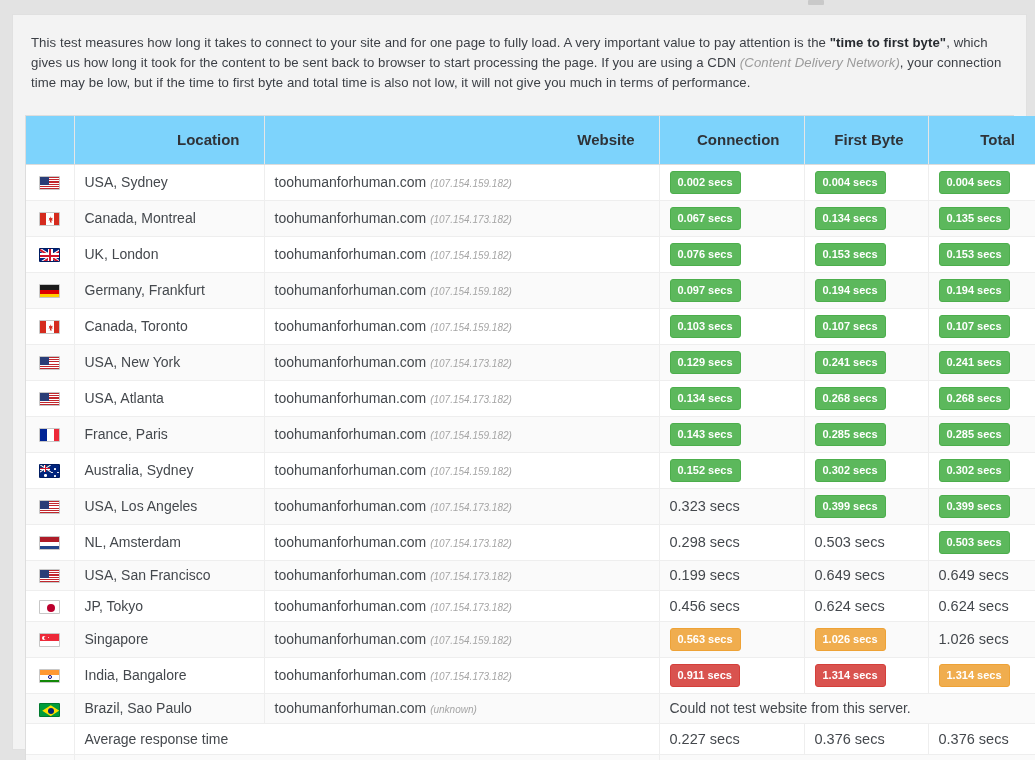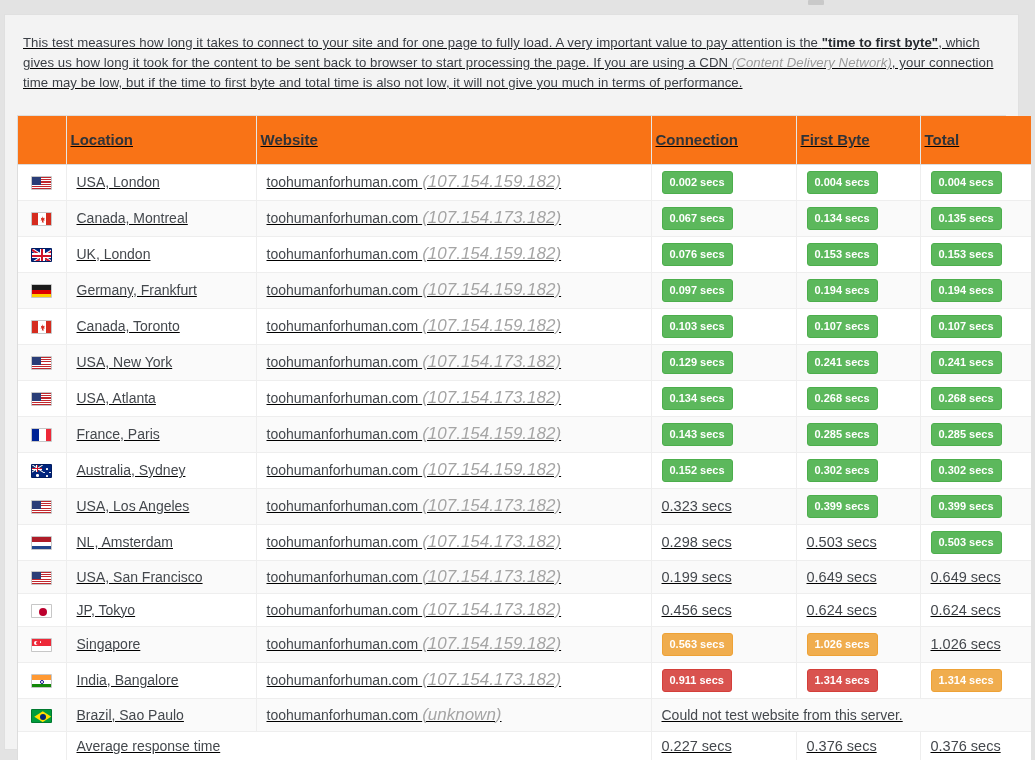--- a/index.html
+++ b/index.html
@@ -21,27 +21,26 @@
   .top-nub {
     position: absolute;
     top: 0px; left: 808px;
     width: 16px; height: 5px;
     background: #c9c9c9;
     border-radius: 1px;
   }
 
   .panel {
     position: absolute;
-    top: 14px; left: 4px;
+    top: 14px; left: 12px;
     width: 1015px;
     height: 736px;
     background: #f3f3f3;
     border: 1px solid #e0e0e0;
     padding: 0;
-    text-decoration: underline;
   }
 
   
   .intro {
     margin: 18px 18px 0 18px;
     font-size: 13.2px;
     line-height: 20px;
     color: #3b3f45;
     letter-spacing: 0.005em;
   }
@@ -60,28 +59,28 @@
     table-layout: fixed;
   }
   table.results col.c-flag  { width: 48px; }
   table.results col.c-loc   { width: 190px; }
   table.results col.c-site  { width: 395px; }
   table.results col.c-conn  { width: 145px; }
   table.results col.c-fb    { width: 124px; }
   table.results col.c-tot   { width: 111px; }
 
   table.results thead th {
-    background: #f97316;
+    background: #7dd3fc;
     border-bottom: 1px solid #dcdcdc;
     border-right: 1px solid #e6e6e6;
     font-size: 15px;
     font-weight: bold;
     color: #2f3338;
-    padding: 14px 4px;
-    text-align: left;
+    padding: 14px 24px;
+    text-align: right;
     height: 48px;
   }
   table.results thead th.th-flag { border-right: 1px solid #e6e6e6; }
   table.results thead th:last-child { border-right: none; }
 
   table.results tbody td {
     border-bottom: 1px solid #eeeeee;
     border-right: 1px solid #eeeeee;
     font-size: 14px;
     color: #44484d;
@@ -92,21 +91,21 @@
   }
   table.results tbody td:last-child { border-right: none; }
   table.results tbody tr.odd  td { background: #ffffff; }
   table.results tbody tr.even td { background: #fafafa; }
 
   td.flagcell { text-align: center; padding: 0; }
   td.loccell  { padding-left: 12px; white-space: nowrap; }
   td.sitecell { padding-left: 14px; white-space: nowrap; }
   td.numcell  { padding-left: 12px; white-space: nowrap; }
 
-  .ip { color: #a5a5a5; font-style: italic; font-size: 17px; }
+  .ip { color: #a5a5a5; font-style: italic; font-size: 10px; }
   .plain-time { color: #44484d; font-size: 14.5px; }
 
   .badge {
     display: inline-block;
     color: #ffffff;
     font-size: 11px;
     font-weight: bold;
     line-height: 1;
     padding: 5px 7px 5px 7px;
     border-radius: 3px;
@@ -240,21 +239,21 @@
             <th>Location</th>
             <th>Website</th>
             <th>Connection</th>
             <th>First Byte</th>
             <th>Total</th>
           </tr>
         </thead>
         <tbody id="tbody">
             <tr class="odd">
               <td class="flagcell"><span class="flag us"><i class="stripes"></i><i class="canton"></i></span></td>
-              <td class="loccell">USA, London</td>
+              <td class="loccell">USA, Sydney</td>
               <td class="sitecell"><span>toohumanforhuman.com </span><span class="ip">(107.154.159.182)</span></td>
               <td class="numcell"><span class="badge green">0.002 secs</span></td>
               <td class="numcell"><span class="badge green">0.004 secs</span></td>
               <td class="numcell"><span class="badge green">0.004 secs</span></td>
             </tr>
             <tr class="even">
               <td class="flagcell"><span class="flag ca"><i class="barL"></i><i class="barR"></i><i class="leaf"></i></span></td>
               <td class="loccell">Canada, Montreal</td>
               <td class="sitecell"><span>toohumanforhuman.com </span><span class="ip">(107.154.173.182)</span></td>
               <td class="numcell"><span class="badge green">0.067 secs</span></td>

